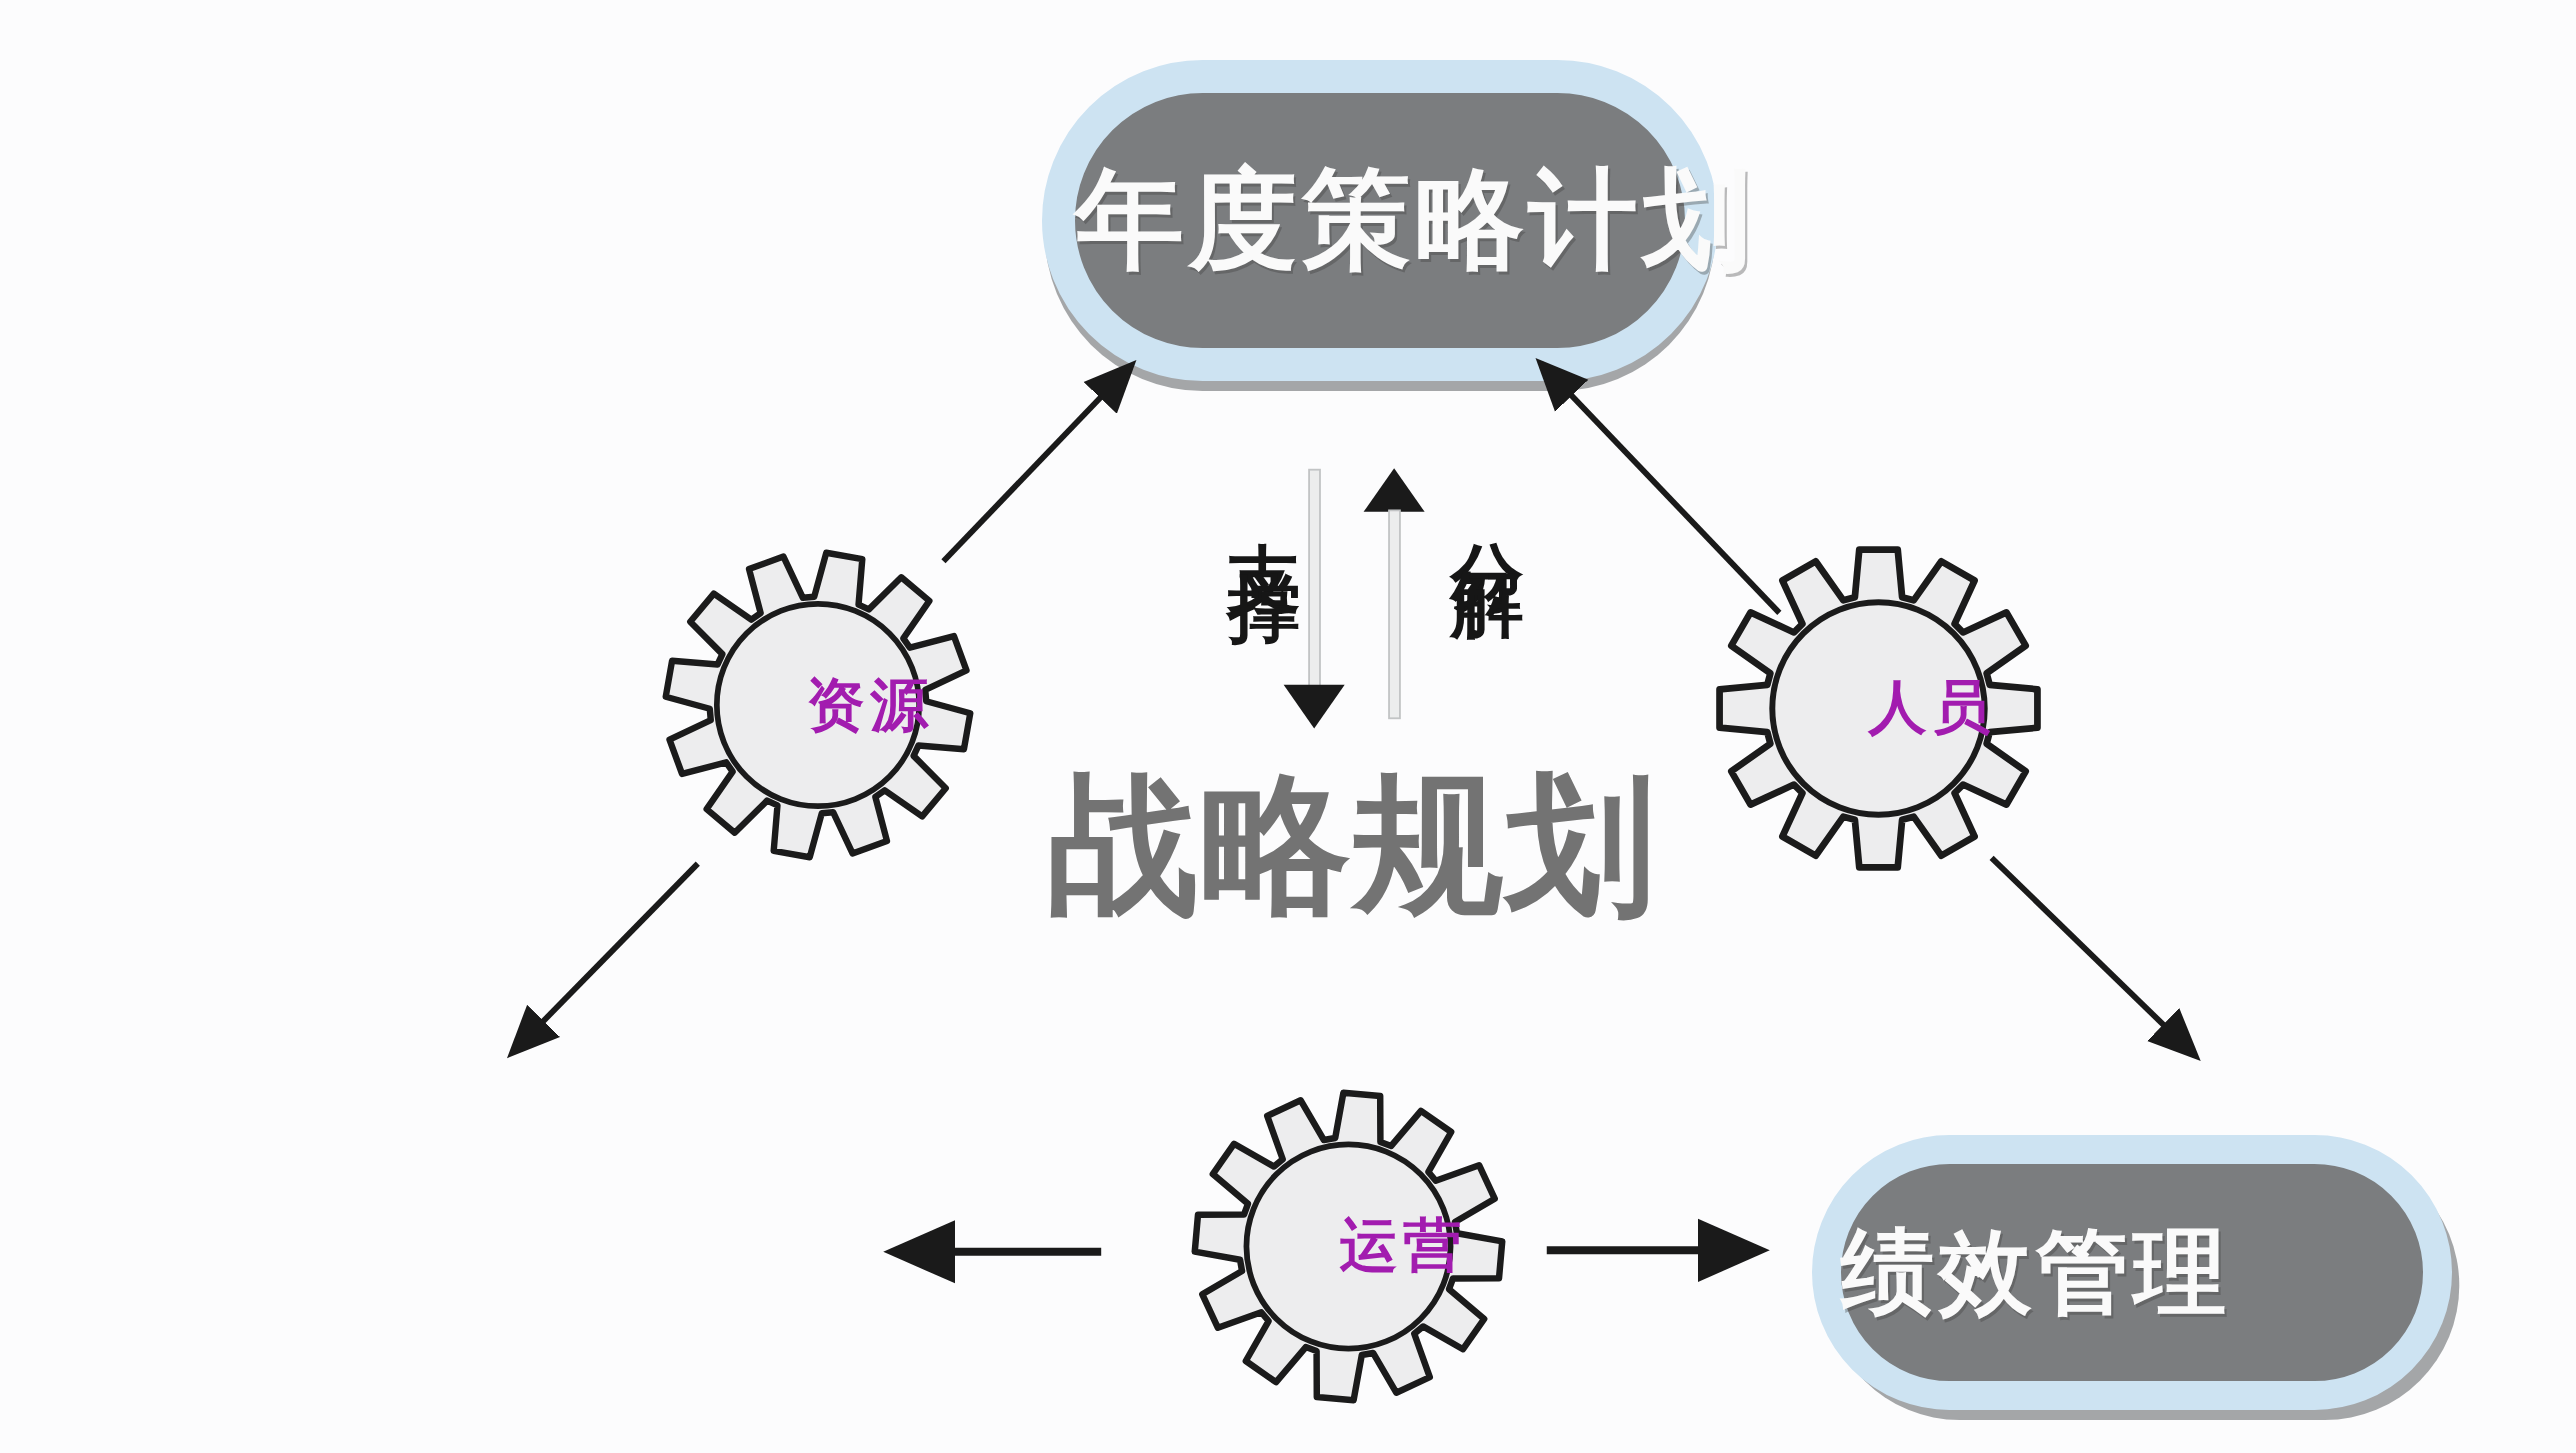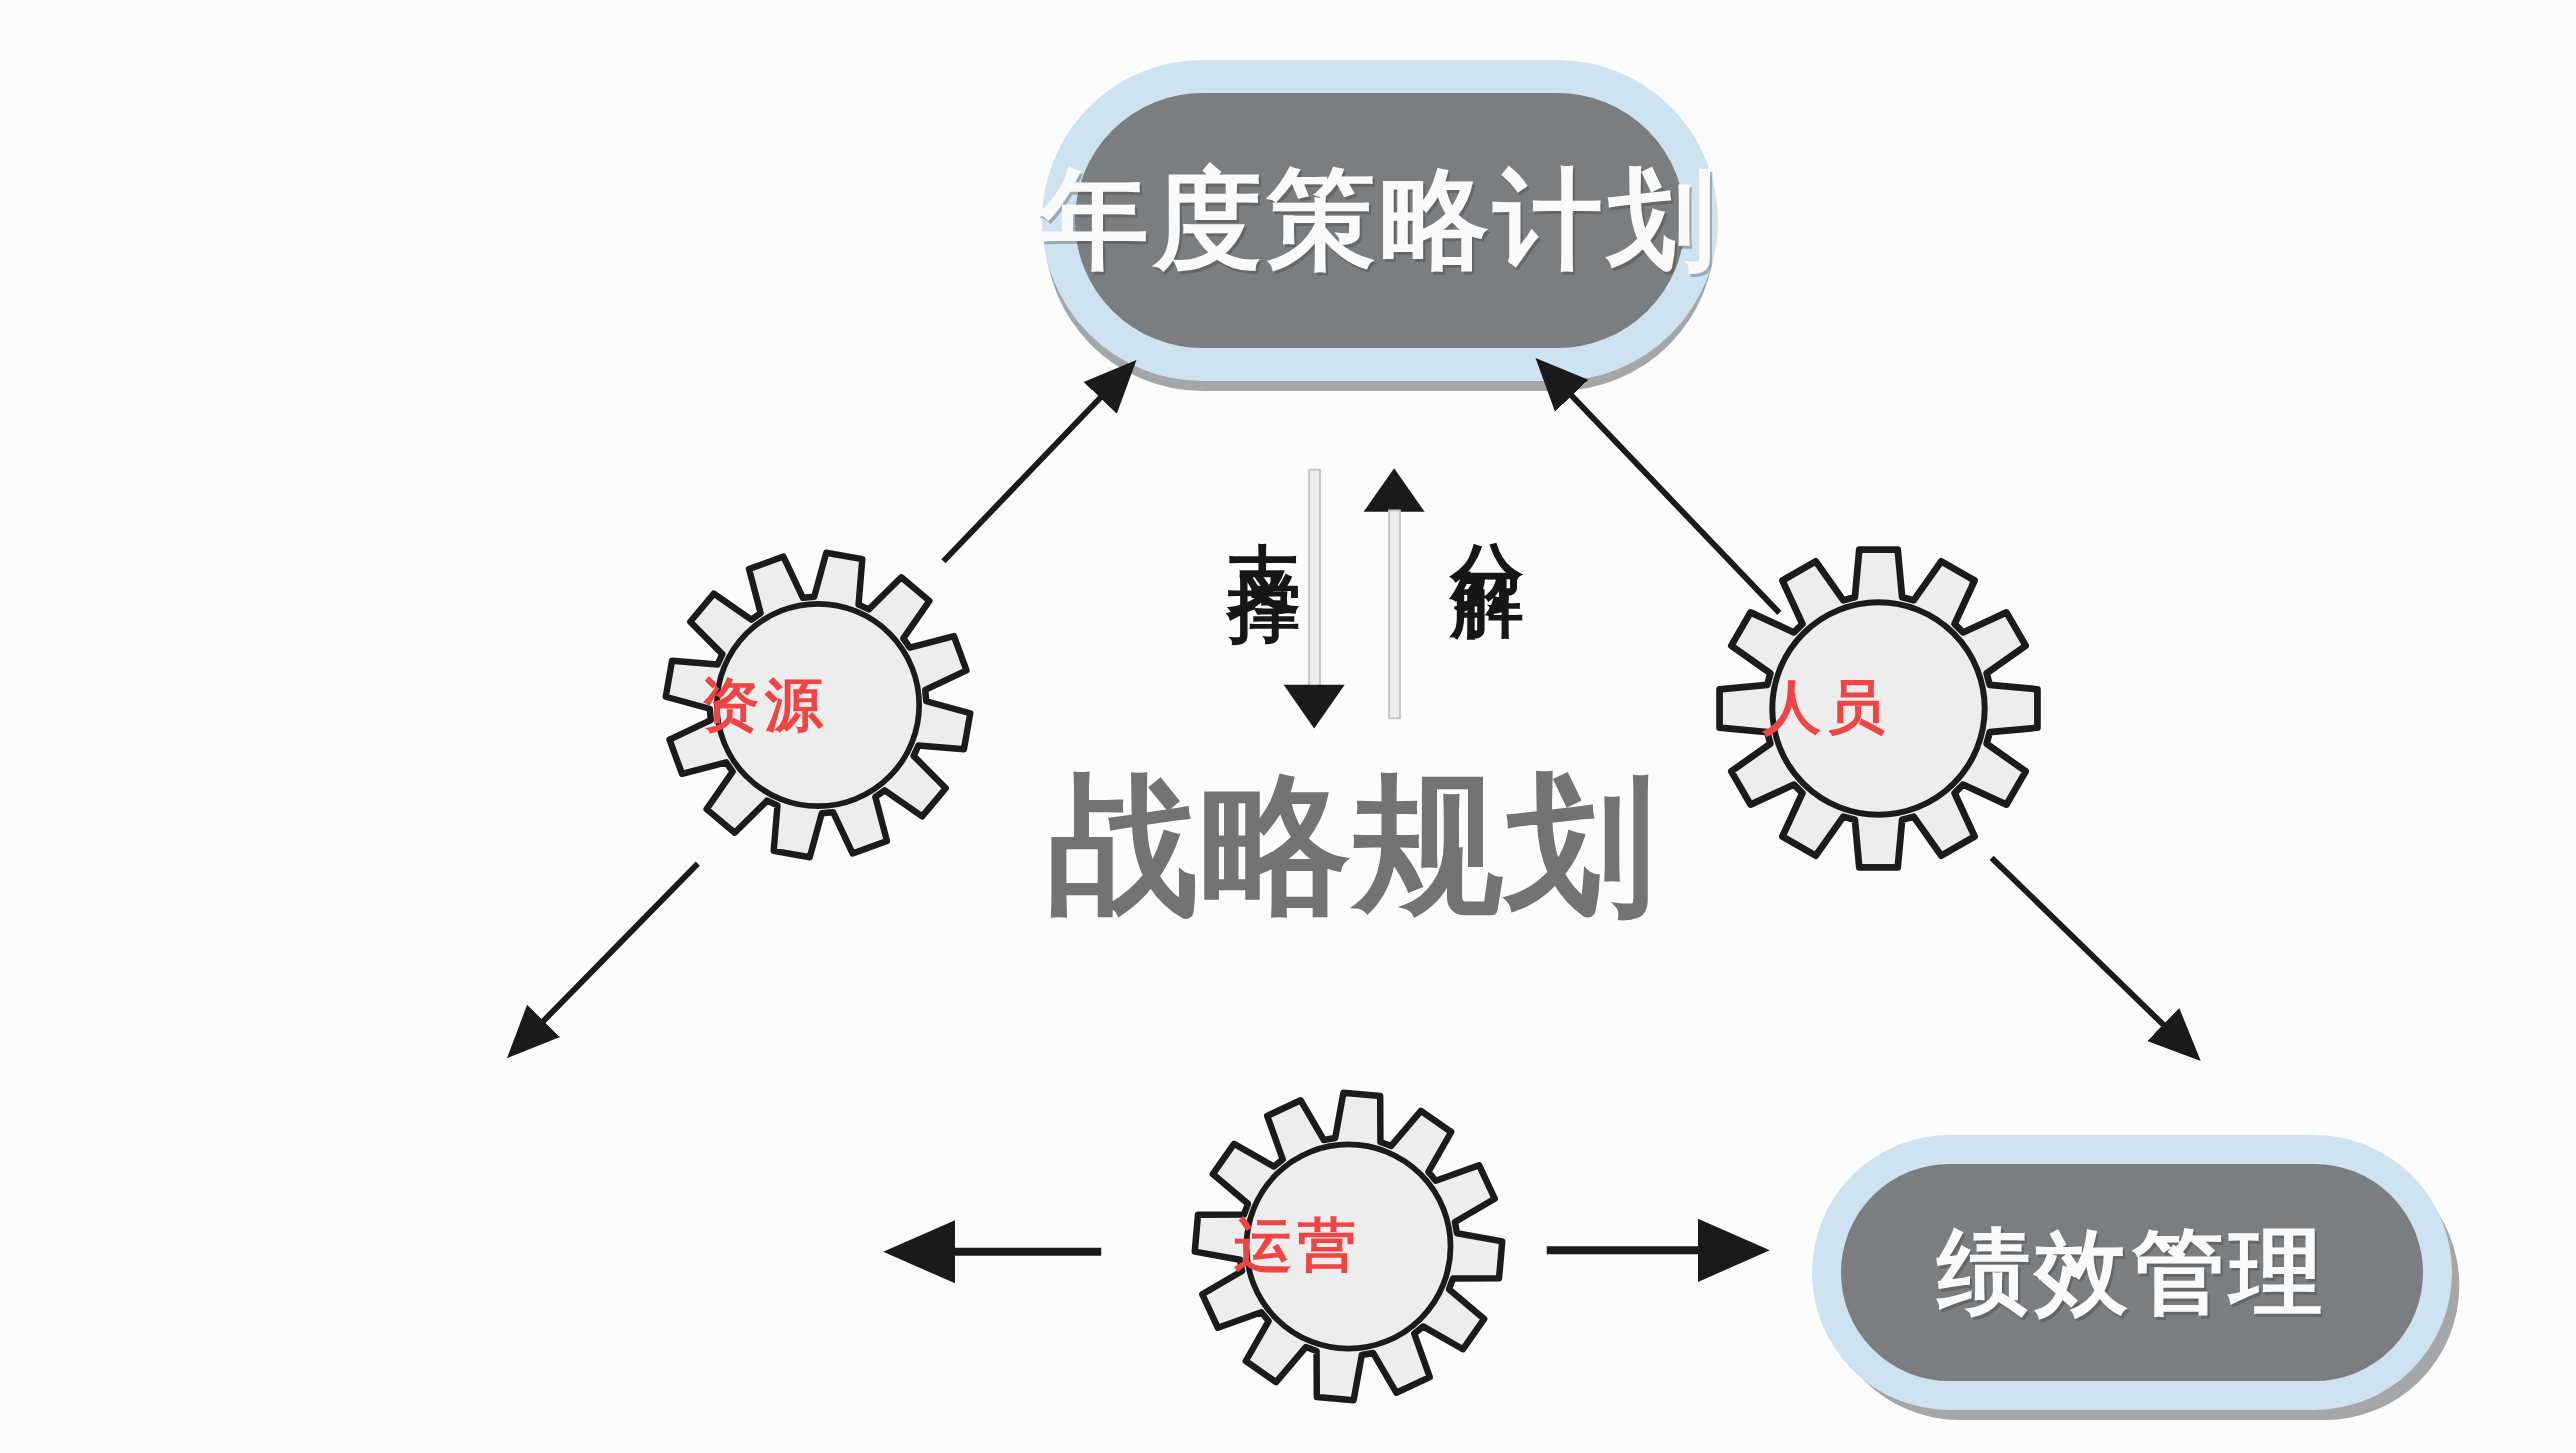--- a/index.html
+++ b/index.html
@@ -9,21 +9,21 @@
     background:var(--background,#fcfcfd);
     overflow:hidden;
     font-family:"Liberation Sans", sans-serif;
   }
   .pill{
     position:absolute;
     box-sizing:border-box;
     background:var(--pill-fill,#7b7d7f);
     border:33px solid var(--pill-border,#cde3f2);
     border-radius:174px;
-    display:flex;align-items:center;justify-content:center;
+    display:flex;align-items:center;
     box-shadow:0 13px 0 -2.9px #a4a6a8;
   }
   .pill .pill-label{
     color:var(--pill-text,#fafafa);
     font-weight:bold;
     letter-spacing:4.4px;
     text-shadow:2.2px 2.9px 0 rgba(60,60,60,.35);
     white-space:nowrap;
   }
   .pill-top{left:1042px;top:60px;width:676px;height:321px;font-size:109px;}
@@ -35,21 +35,21 @@
     position:absolute;left:1018px;top:745px;width:669px;
     text-align:center;
     font-size:151px;font-weight:bold;color:#737373;
     letter-spacing:1.5px;white-space:nowrap;
   }
   .gear-svg{position:absolute;overflow:visible;}
   .gear-body{fill:var(--gear-fill,#ededee);stroke:var(--outline,#1b1b1b);stroke-width:9;stroke-linejoin:round;}
   .gear-inner{fill:var(--gear-fill,#ededee);stroke:var(--outline,#1b1b1b);stroke-width:8;}
   .gear-label{
     position:absolute;width:233px;height:76px;line-height:76px;
-    text-align:left;font-size:58px;font-weight:bold;color:#ef4444;
+    text-align:right;font-size:58px;font-weight:bold;color:#a21caf;
     letter-spacing:5.8px;
   }
   .flow-label{
     position:absolute;
     writing-mode:vertical-rl;text-orientation:upright;
     font-size:73px;font-weight:bold;color:#161616;
     letter-spacing:29px;height:247px;
   }
   .overlay{position:absolute;left:0;top:0;}
   .conn{stroke:var(--arrow-black,#1a1a1a);fill:none;}

